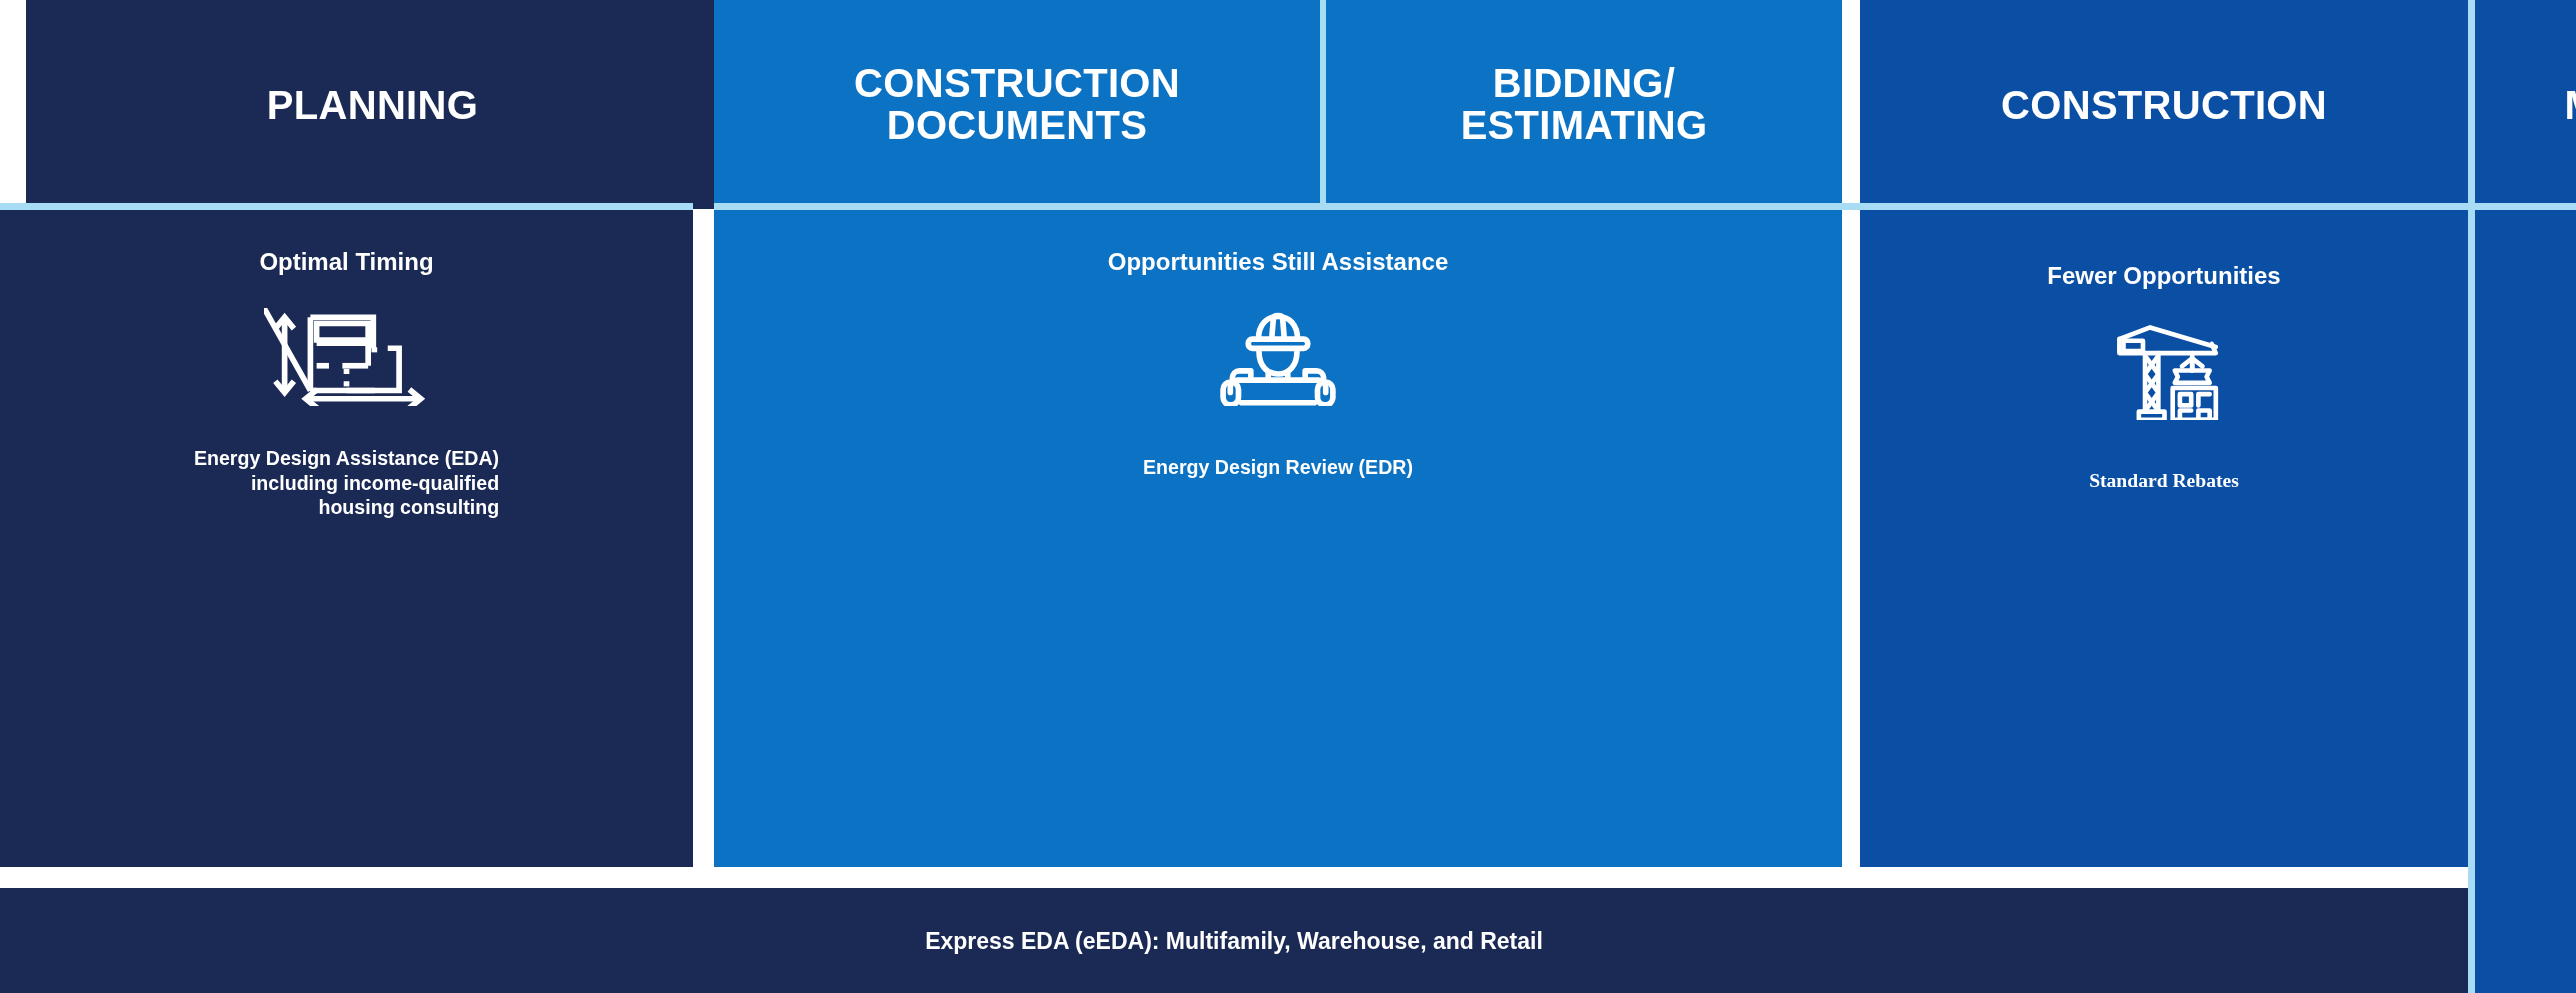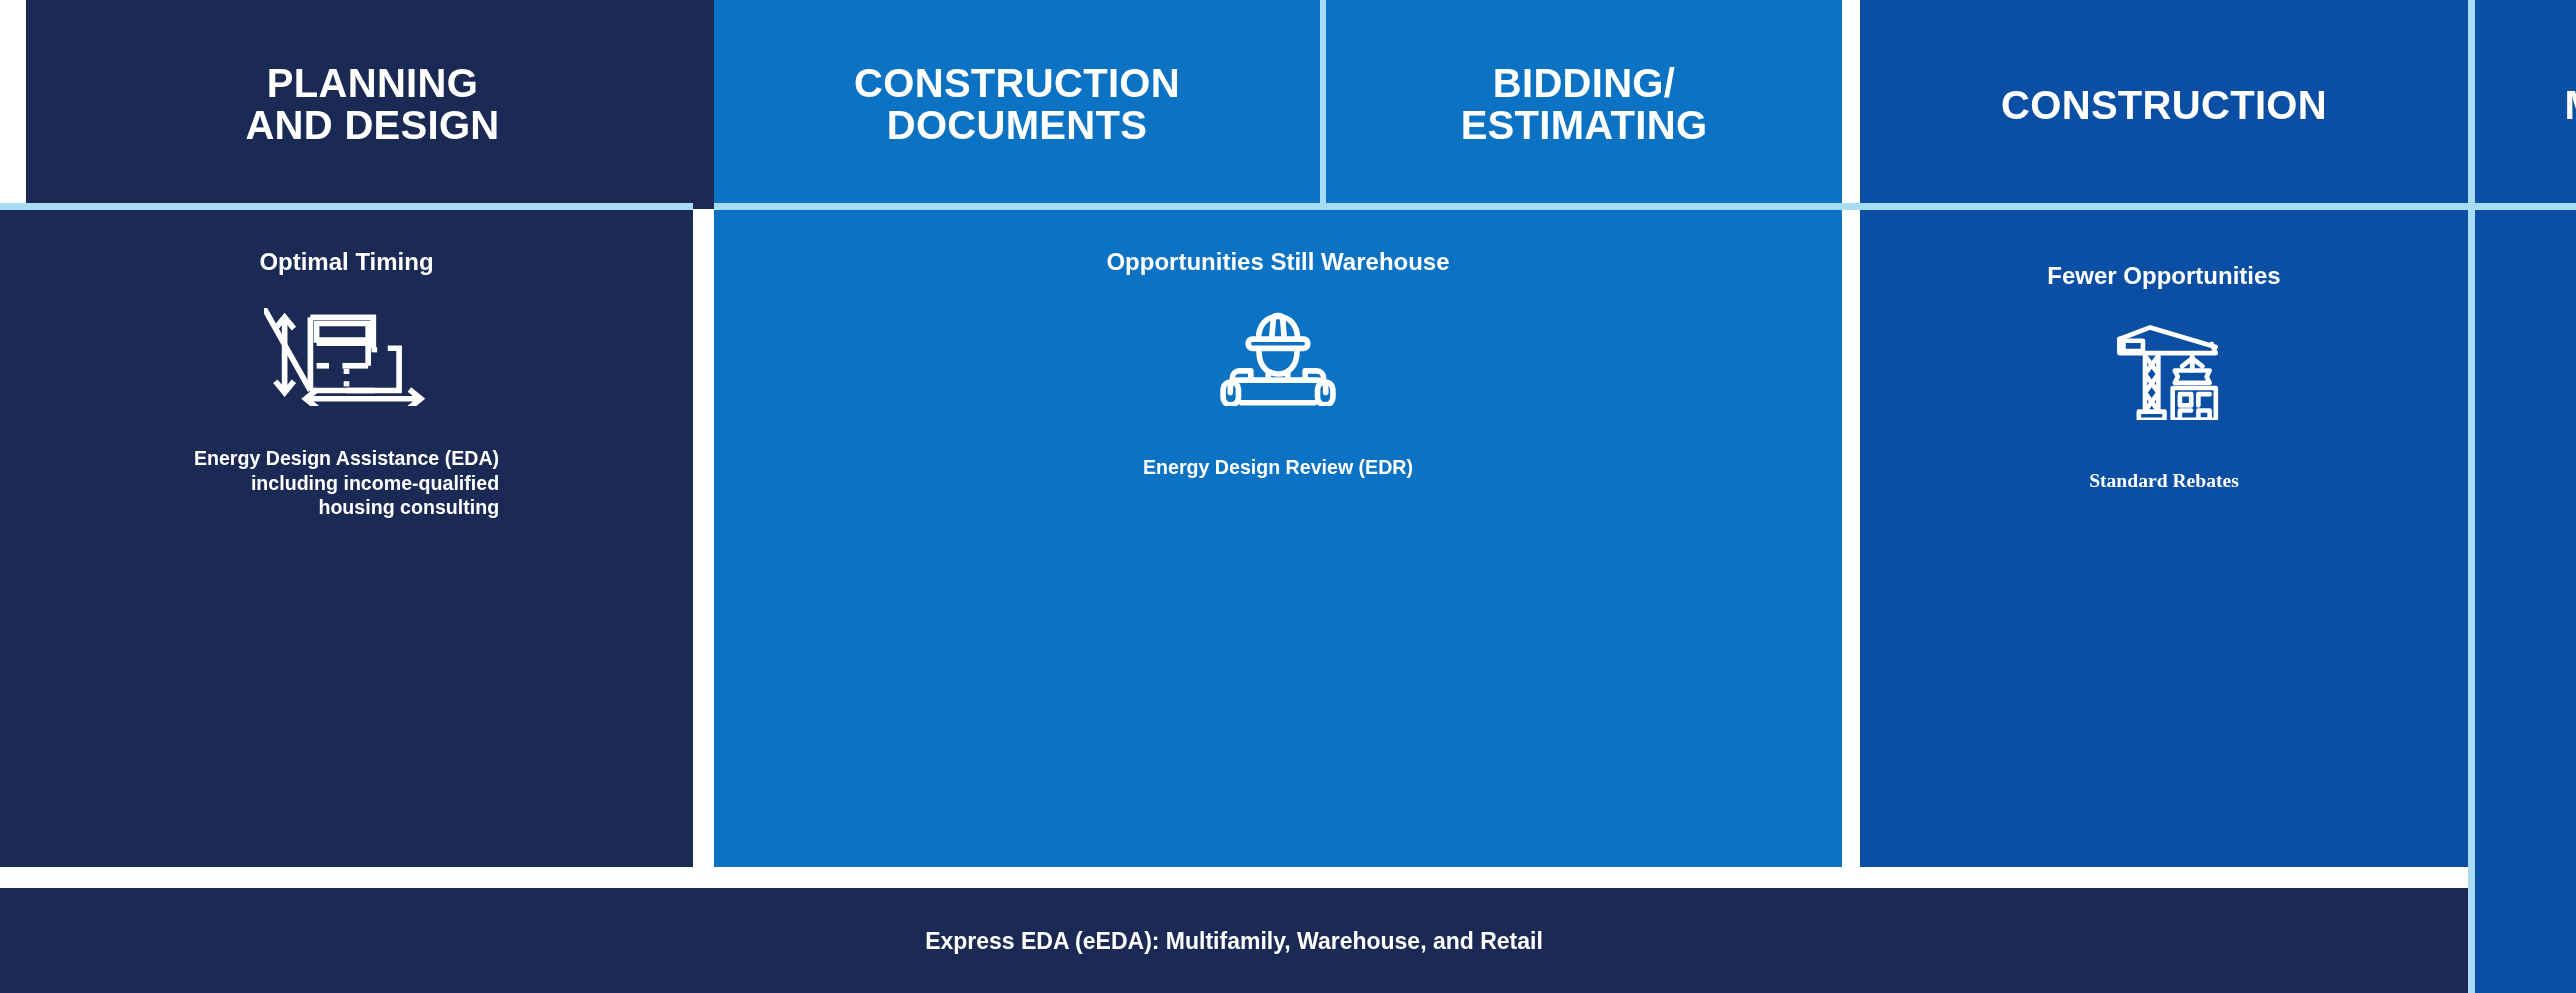--- a/index.html
+++ b/index.html
@@ -87,21 +87,20 @@
   }
 
   svg { display: block; }
 </style>
 </head>
 <body>
 
 <div class="panel c-navy" style="left:0px; top:0px; width:693px; height:209px;margin-left:26px;">
   <div class="hdr-text">
     <span class="ln">PLANNING</span>
-    <span class="ln">AND DESIGN</span>
   </div>
 </div>
 
 <div class="panel c-mid" style="left:714px; top:0px; width:1128px; height:209px;"></div>
 
 <div class="panel" style="left:714px; top:0px; width:606px; height:209px;">
   <div class="hdr-text">
     <span class="ln">CONSTRUCTION</span>
     <span class="ln">DOCUMENTS</span>
   </div>
@@ -168,21 +167,21 @@
   </div>
 
   <div class="caption" style="margin-top:40px;">
     <span class="ln">Energy Design Assistance (EDA)</span>
     <span class="ln">including income-qualified</span>
     <span class="ln">housing consulting</span>
   </div>
 </div>
 
 <div class="bodycol c-mid" style="left:714px; top:210px; width:1128px; height:657px; padding-top:38px;">
-  <div class="sub-title">Opportunities Still Warehouse</div>
+  <div class="sub-title">Opportunities Still Assistance</div>
 
   <div class="icon-wrap" style="margin-top:29px; height:101px;">
     <svg width="118" height="101" viewBox="0 0 230 196" fill="none" stroke="#ffffff" stroke-width="11" stroke-linecap="round" stroke-linejoin="round">
 
       <path d="M77 66 C77 38 93 22 115 22 C137 22 153 38 153 66"></path>
 
       <path d="M103 62 L106 26 C106 22 109 20 115 20 C121 20 124 22 124 26 L127 62"></path>
 
       <path d="M65 66 L165 66 C170 66 173 70 173 75 C173 80 170 84 165 84 L65 84 C60 84 57 80 57 75 C57 70 60 66 65 66 Z"></path>
 

